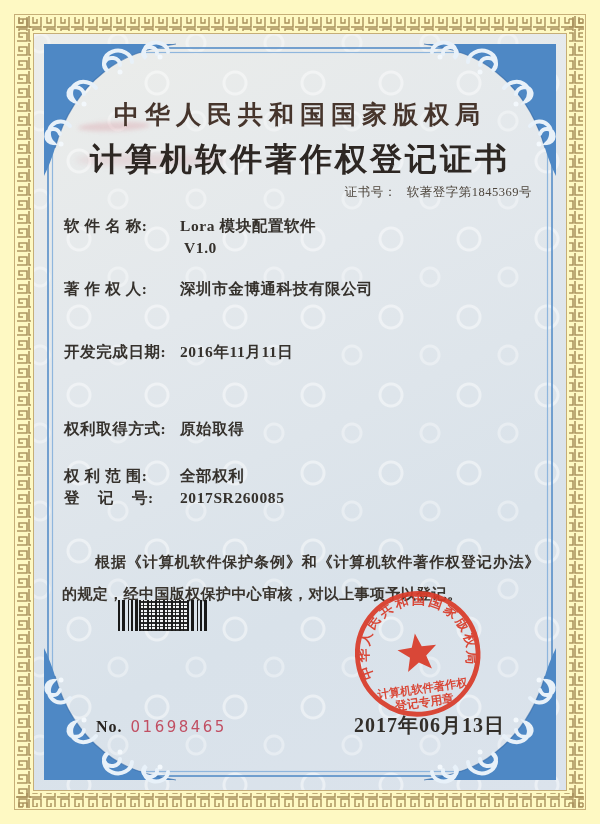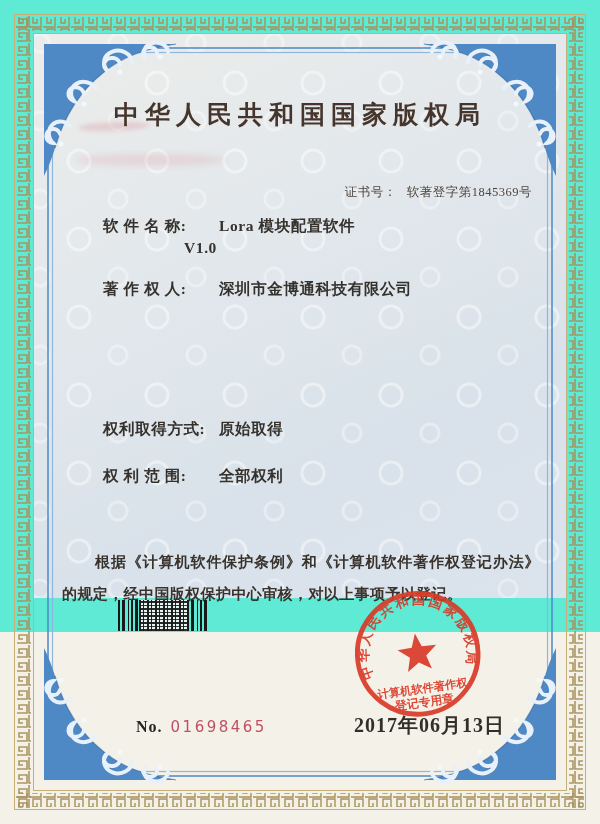--- a/index.html
+++ b/index.html
@@ -3,22 +3,22 @@
 <meta charset="utf-8">
 <style>
   html,body{margin:0;padding:0;}
   body{
     width:600px;height:824px;
     font-family:"Liberation Serif","DejaVu Serif",serif;
     background:#f4f1e8;
     overflow:hidden;
   }
   .page{
-    position:relative;width:600px;height:632px;
-    background:#5eead4;
+    position:relative;width:600px;height:824px;
+    background:#fef9c3;
   }
   
   .paper{
     position:absolute;left:34px;top:34px;right:34px;bottom:34px;
     background-color:#dde4ea;
     background-image:
       radial-gradient(circle, rgba(255,255,255,0) 9px, rgba(255,255,255,.45) 10px, rgba(255,255,255,.45) 12px, rgba(255,255,255,0) 13px),
       radial-gradient(circle, rgba(255,255,255,0) 7px, rgba(255,255,255,.35) 8px, rgba(255,255,255,.35) 10px, rgba(255,255,255,0) 11px),
       linear-gradient(155deg,#ecedea 0%,#e3e8ec 35%,#d9e2ea 70%,#dbe3ec 100%);
     background-size:78px 78px,78px 78px,100% 100%;
@@ -41,21 +41,21 @@
     position:absolute;right:10px;top:126px;
     font-size:12.5px;color:#4d453c;letter-spacing:.5px;
   }
   .cert-no-line .num{margin-left:10px;text-align:right;}
 
   .row{
     position:absolute;left:6px;
     font-size:15.5px;font-weight:600;color:#35312c;letter-spacing:.6px;
     white-space:nowrap;
   }
-  .row .label{white-space:pre;display:inline-block;min-width:104px;margin-left:39px;}
+  .row .label{white-space:pre;display:inline-block;min-width:104px;}
   .row .value{margin-left:12px;}
   .version-line{position:absolute;left:126px;font-size:15.5px;font-weight:600;color:#35312c;letter-spacing:.6px;}
 
   .statement{
     position:absolute;left:4px;right:2px;top:466px;
     font-size:15px;font-weight:600;color:#38332d;
     line-height:2.15;letter-spacing:.4px;text-indent:2.2em;text-align:justify;margin-top:22px;
   }
 
   .barcode{
@@ -78,21 +78,21 @@
     transform:rotate(-8deg);opacity:.92;
   }
   .seal-date{
     position:absolute;left:296px;top:654px;
     font-size:20px;font-weight:700;color:#322e29;letter-spacing:1px;white-space:nowrap;
   }
   .serial{
     position:absolute;left:38px;top:660px;
     font-size:16px;font-weight:700;white-space:nowrap;
   }
-  .serial .prefix{color:#282420;letter-spacing:1px;margin-left:40px;}
+  .serial .prefix{color:#282420;letter-spacing:1px;}
   .serial .number{color:#c14f63;letter-spacing:2.5px;margin-left:8px;font-family:"DejaVu Sans","Liberation Sans",sans-serif;font-weight:400;font-size:15px;}
 
   .smudge{position:absolute;border-radius:50%;pointer-events:none;}
   .smudge-a{left:78px;top:122px;width:72px;height:9px;background:rgba(212,128,140,.28);filter:blur(2px);transform:rotate(-2deg);}
   .smudge-b{left:76px;top:154px;width:150px;height:12px;background:rgba(208,120,132,.18);filter:blur(3px);}
 </style>
 </head>
 <body>
 
 <div class="page">
@@ -138,44 +138,51 @@
     <use href="#crn" transform="translate(556,780) scale(-1,-1)"></use>
   </svg>
 
   <div class="smudge smudge-a"></div>
   <div class="smudge smudge-b"></div>
 
   <div class="content">
 
     <div class="authority">中华人民共和国国家版权局</div>
 
+    <div class="cert-title">计算机软件著作权登记证书</div>
 
     <div class="cert-no-line">
       <span>证书号：</span><span class="num">软著登字第1845369号</span>
     </div>
 
     <div class="row" style="top:158px">
       <span class="label">软 件 名 称:</span><span class="value">Lora 模块配置软件</span>
     </div>
     <div class="version-line" style="top:181px">V1.0</div>
 
     <div class="row" style="top:221px">
       <span class="label">著 作 权 人:</span><span class="value">深圳市金博通科技有限公司</span>
     </div>
 
+    <div class="row" style="top:284px">
+      <span class="label">开发完成日期:</span><span class="value">2016年11月11日</span>
+    </div>
 
 
     <div class="row" style="top:361px">
       <span class="label">权利取得方式:</span><span class="value">原始取得</span>
     </div>
 
     <div class="row" style="top:408px">
       <span class="label">权 利 范 围:</span><span class="value">全部权利</span>
     </div>
 
+    <div class="row" style="top:430px">
+      <span class="label">登    记    号:</span><span class="value">2017SR260085</span>
+    </div>
 
     <div class="statement">根据《计算机软件保护条例》和《计算机软件著作权登记办法》的规定，经中国版权保护中心审核，对以上事项予以登记。</div>
 
     <div class="barcode">
       <div class="bars"></div>
       <div class="dots"></div>
       <div class="bars"></div>
     </div>
 
     <div class="seal">

